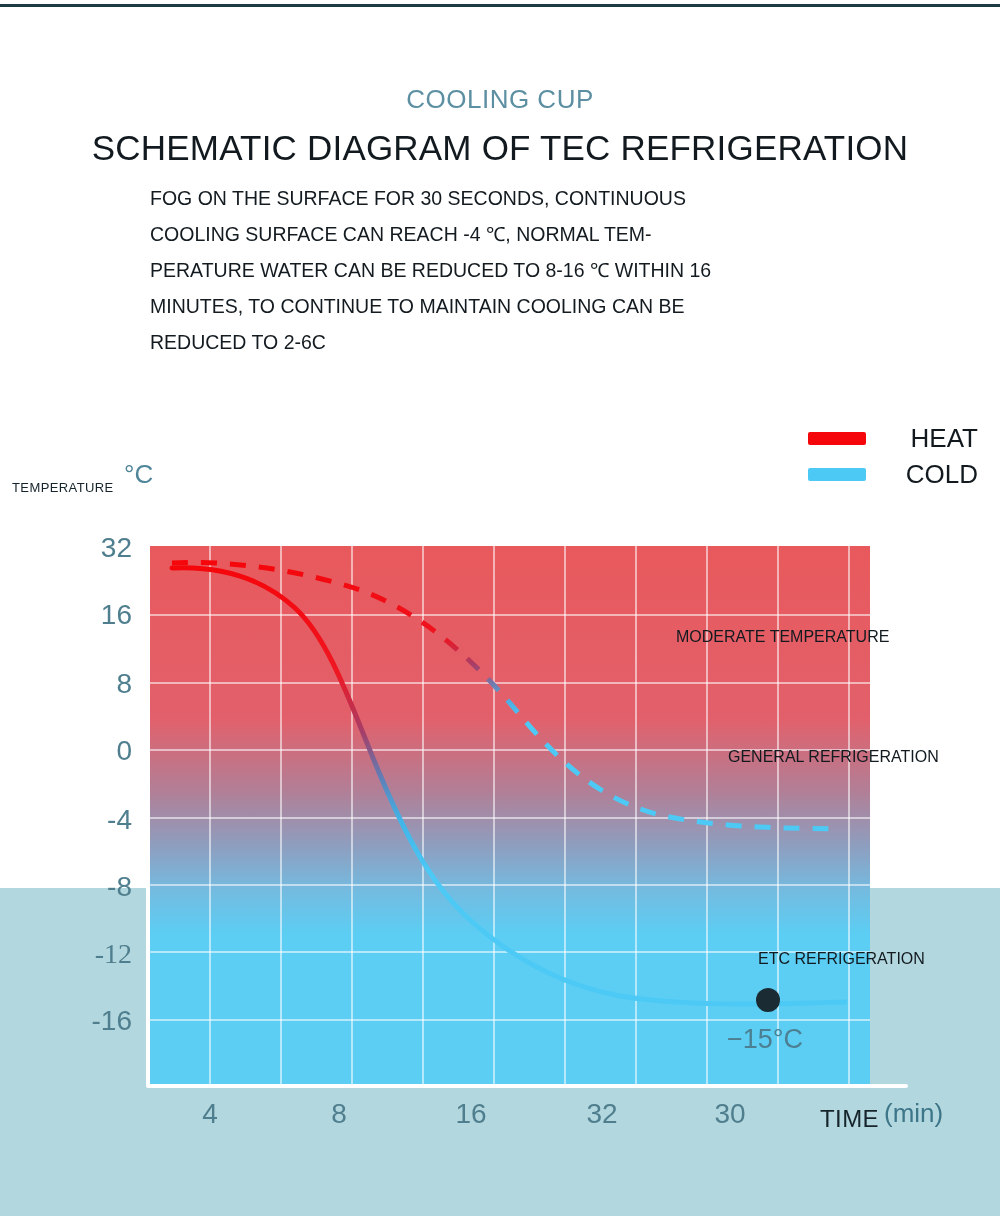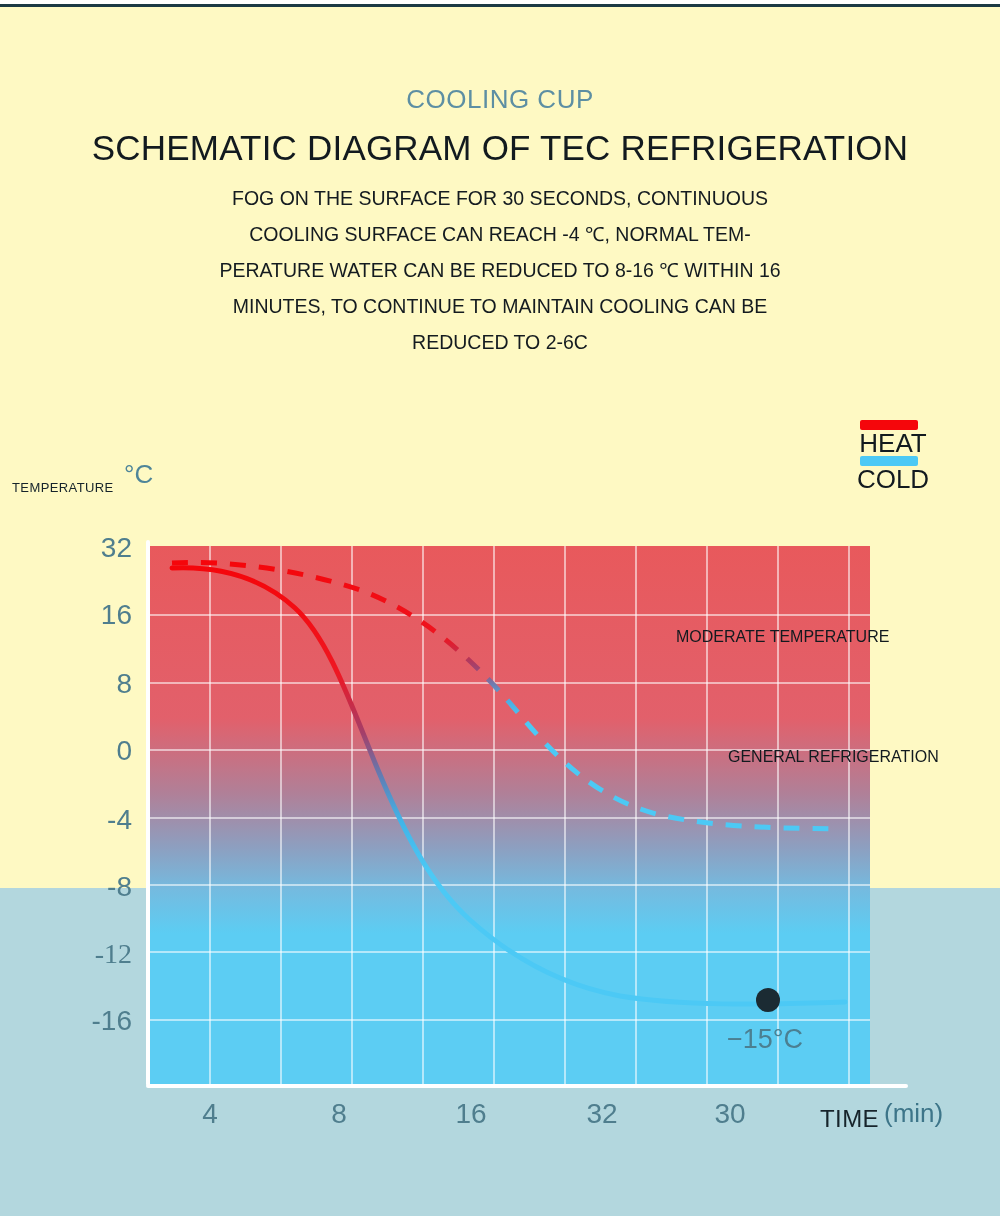--- a/index.html
+++ b/index.html
@@ -3,45 +3,45 @@
 <meta charset="utf-8">
 <style>
   html,body{margin:0;padding:0;}
   body{
     width:1000px;height:1216px;
     background:#b3d7de;
     font-family:"Liberation Sans", sans-serif;
     overflow:hidden;
     position:relative;
   }
-  #page{position:relative;width:1000px;height:888px;background:#fef9c3;}
+  #page{position:relative;width:1000px;height:888px;background:#ffffff;}
 
   
   .top-strip{position:absolute;left:0;top:0;width:1000px;height:4px;background:#ffffff;}
   .top-rule{position:absolute;left:0;top:4px;width:1000px;height:3px;background:#1c3a44;}
 
   
   .kicker{
     position:absolute;left:0;top:84px;width:1000px;text-align:center;
     font-size:26px;letter-spacing:.5px;color:#5d8fa3;
     font-family:"Liberation Sans", sans-serif;font-weight:400;
   }
   .title{
     position:absolute;left:0;top:128px;width:1000px;text-align:center;
     font-size:35px;color:#121a1f;letter-spacing:.2px;font-weight:400;
   }
   .subtitle{
-    position:absolute;left:150px;top:180px;width:700px;text-align:center;
+    position:absolute;left:150px;top:180px;width:700px;
     font-size:19.5px;line-height:36px;color:#141b20;font-weight:400;
   }
   .subtitle .sline{display:block;white-space:nowrap;}
 
   
   .legend{position:absolute;right:22px;top:420px;width:170px;}
-  .legend-row{display:flex;align-items:center;justify-content:space-between;height:36px;flex-direction:column;}
+  .legend-row{display:flex;align-items:center;justify-content:space-between;height:36px;}
   .legend-swatch{width:58px;height:13px;border-radius:2px;margin-right:9px;}
   .legend-label{font-size:26px;color:#121a1f;line-height:1;}
 
   
   .temp-cap{
     position:absolute;left:12px;top:480px;font-size:13px;
     color:#16242b;letter-spacing:.4px;
   }
   .deg-c{
     position:absolute;left:124px;top:459px;font-size:26px;color:#4e8599;
@@ -182,20 +182,21 @@
       </g>
 
       <circle cx="768" cy="560" r="12" fill="#1b2b33"></circle>
     </svg>
 
     <div class="axis-y"></div>
     <div class="axis-x"></div>
 
     <div class="annot" style="left:676px;top:188px;">MODERATE TEMPERATURE</div>
     <div class="annot" style="left:688px;top:308px;margin-left:40px;">GENERAL REFRIGERATION</div>
+    <div class="annot" style="left:758px;top:510px;">ETC REFRIGERATION</div>
 
     <div class="point-label" style="left:727px;top:584px;">−15°C</div>
 
     <div>
       <div class="xlab" style="left:180px;top:660px;">4</div>
       <div class="xlab" style="left:309px;top:660px;">8</div>
       <div class="xlab" style="left:441px;top:660px;">16</div>
       <div class="xlab" style="left:572px;top:660px;">32</div>
       <div class="xlab" style="left:700px;top:660px;">30</div>
     </div>

